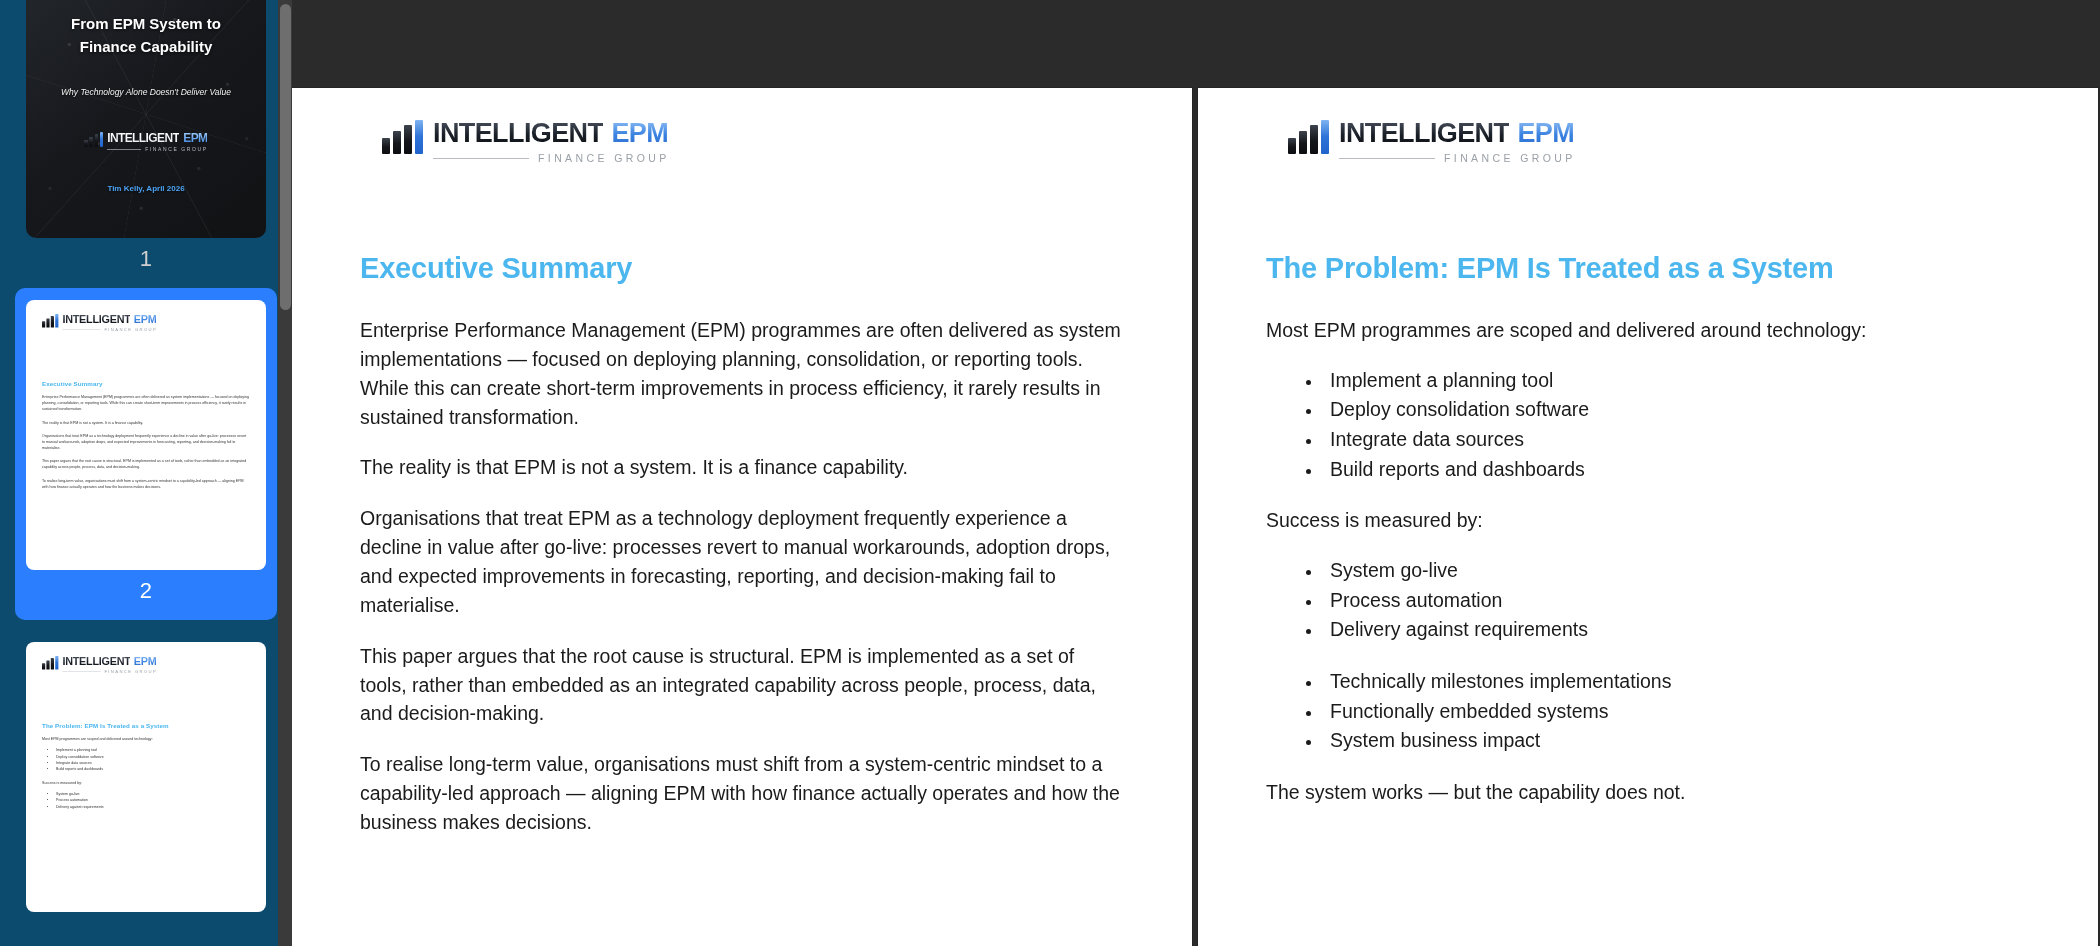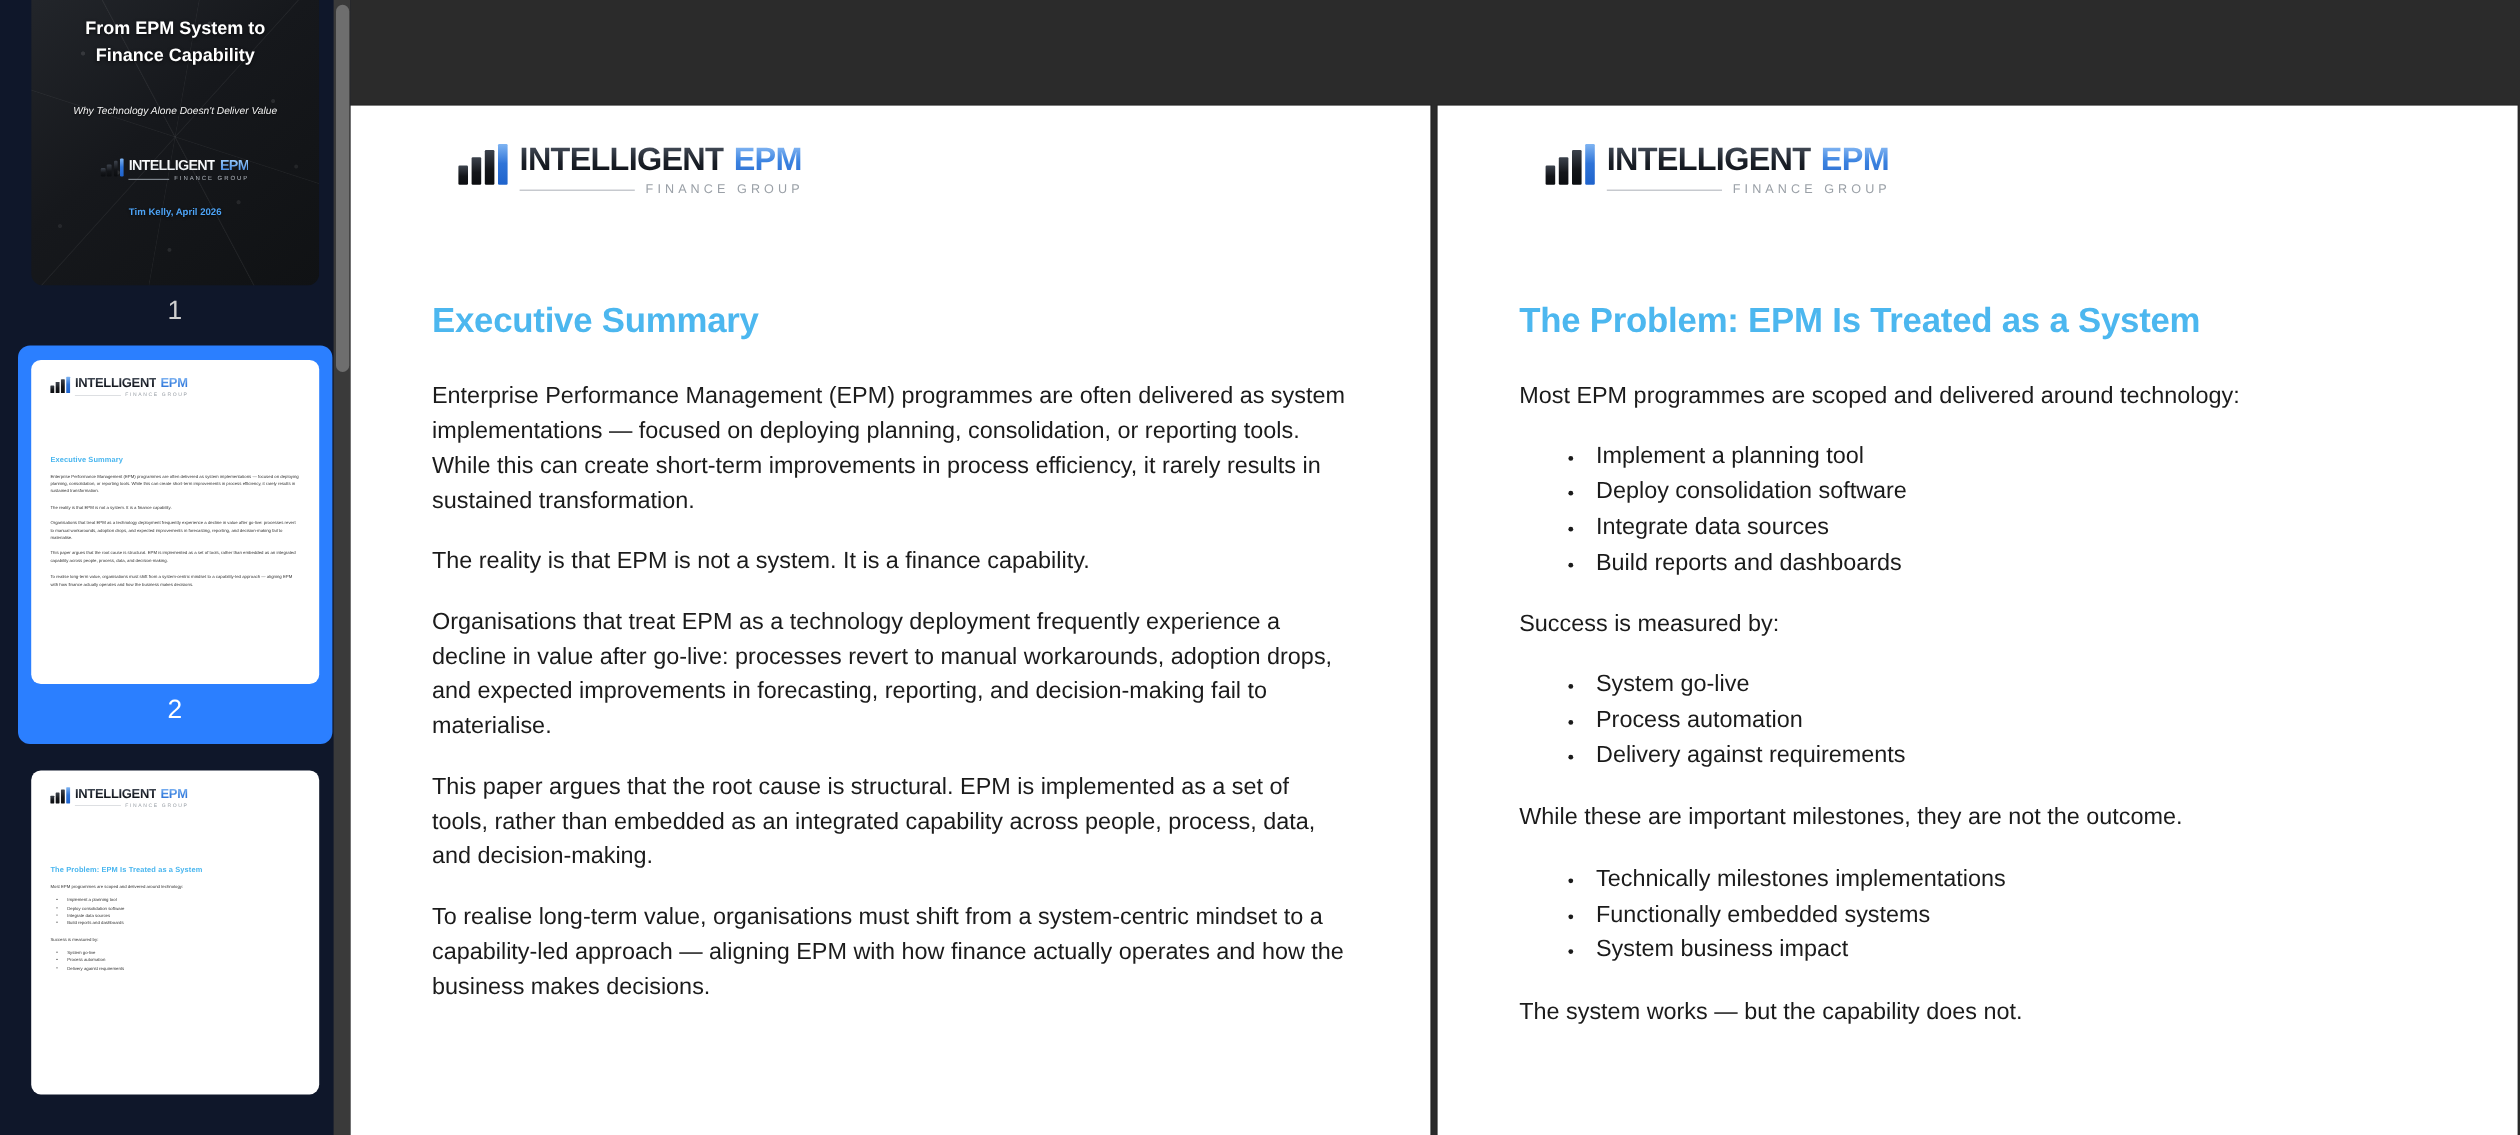--- a/index.html
+++ b/index.html
@@ -8,21 +8,21 @@
     background:#2b2b2b;
     font-family:"Liberation Sans", sans-serif;
   }
 
   .viewer { position:relative; width:2100px; height:946px; display:flex; background:#2b2b2b; }
 
   
   .sidebar {
     position:relative;
     width:292px; height:946px;
-    background:#0f172a;
+    background:#0c4a6e;
     flex:0 0 292px;
     overflow:hidden;
   }
   .thumb-strip { position:absolute; top:-10px; left:0; width:292px; }
 
   .thumb-wrap {
     width:292px;
     display:flex; flex-direction:column; align-items:center;
     padding:0;
   }
@@ -73,21 +73,21 @@
     color:#fff; font-weight:bold; font-size:15px; line-height:1.55;
     text-shadow:0 1px 3px rgba(0,0,0,.7);
   }
   .cover-sub {
     color:#f2f2f2; font-style:italic; font-weight:normal; font-size:8.5px;
     line-height:1.5; margin-top:27px;
     text-shadow:0 1px 2px rgba(0,0,0,.7);
   }
   .cover-logo { margin-top:34px; display:flex; justify-content:center; }
   .cover-author {
-    margin-top:20px; color:#4da3f5; font-size:8px; font-weight:bold;
+    margin-top:32px; color:#4da3f5; font-size:8px; font-weight:bold;
     text-shadow:0 1px 2px rgba(0,0,0,.6);
   }
 
   
   .mini-page {
     width:240px; height:270px;
     background:#fff;
     border-radius:8px;
     padding:14px 16px;
     overflow:hidden;
@@ -378,21 +378,20 @@
           <li>Deploy consolidation software</li>
           <li>Integrate data sources</li>
           <li>Build reports and dashboards</li>
         </ul>
         <p class="body-p tight">Success is measured by:</p>
         <ul class="bullets">
           <li>System go-live</li>
           <li>Process automation</li>
           <li>Delivery against requirements</li>
         </ul>
-        <p class="body-p">While these are important milestones, they are not the outcome.</p>
         <ul class="bullets">
           <li>Technically milestones implementations</li>
           <li>Functionally embedded systems</li>
           <li>System business impact</li>
         </ul>
         <p class="body-p">The system works — but the capability does not.</p>
       </div>
 
     </div>
   </div>

